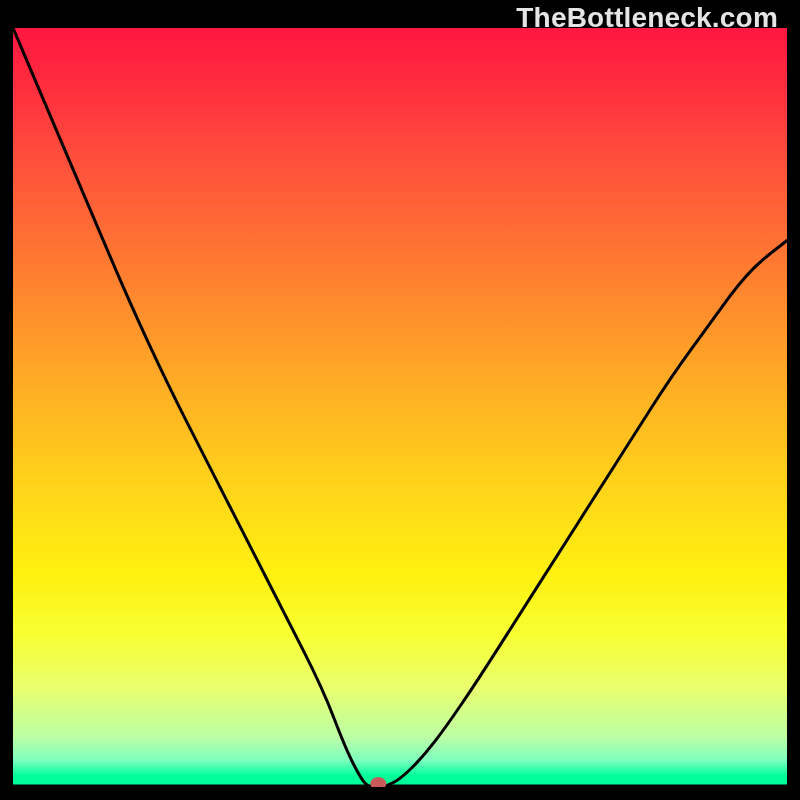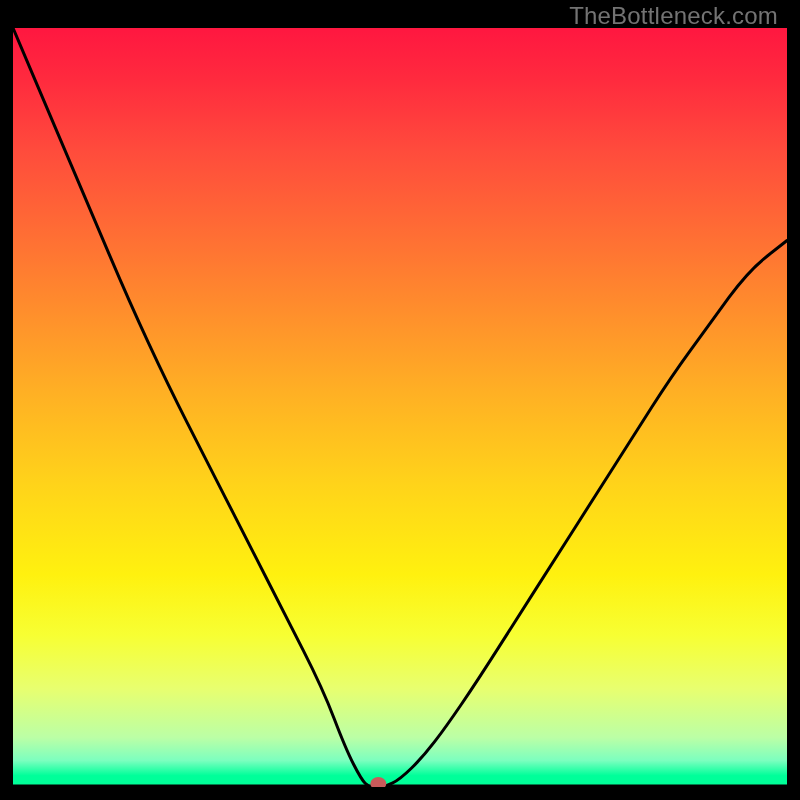--- a/index.html
+++ b/index.html
@@ -13,23 +13,23 @@
   }
   .container {
     position: relative;
     width: 800px;
     height: 800px;
   }
   .watermark {
     position: absolute;
     top: 2px;
     right: 22px;
-    color: #737373;
-    font-size: 24px;
-    font-weight: 400;
+    color: #e5e5e5;
+    font-size: 28px;
+    font-weight: 700;
     letter-spacing: 0.2px;
     z-index: 5;
   }
   .plot-area {
     position: absolute;
     top: 28px;
     left: 13px;
     width: 774px;
     height: 759px;
     overflow: hidden;

